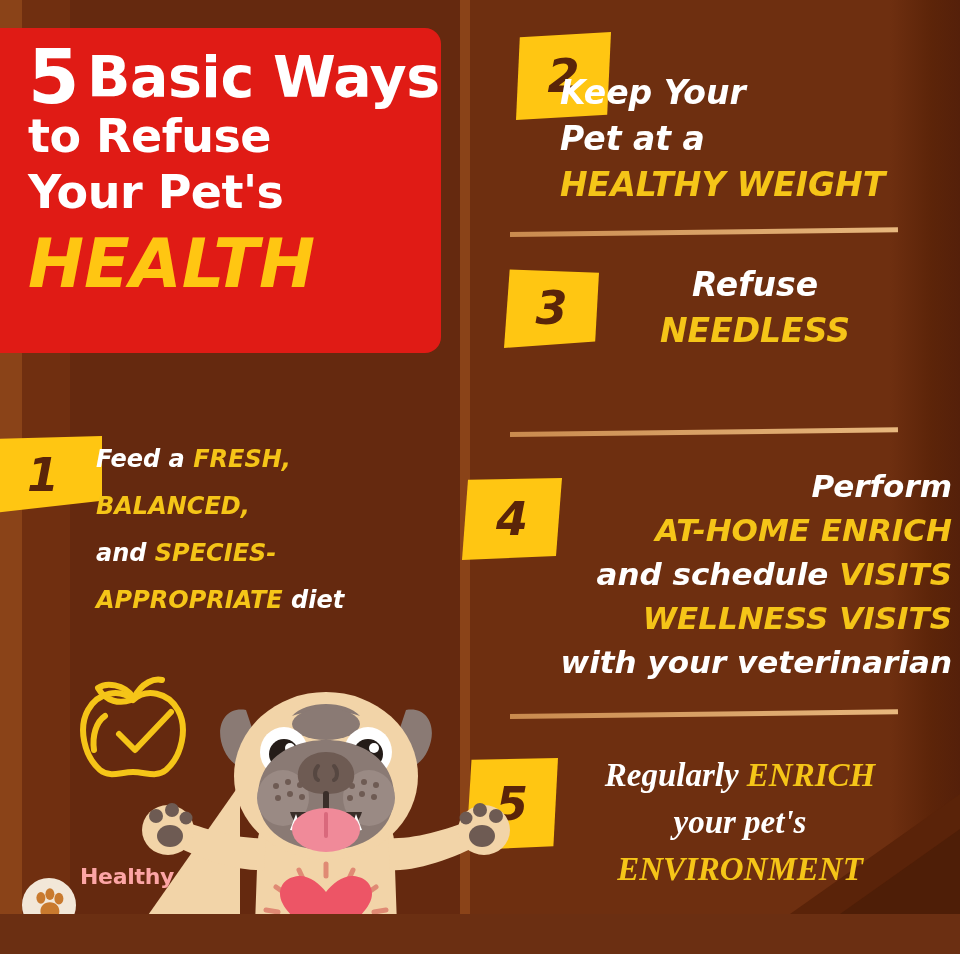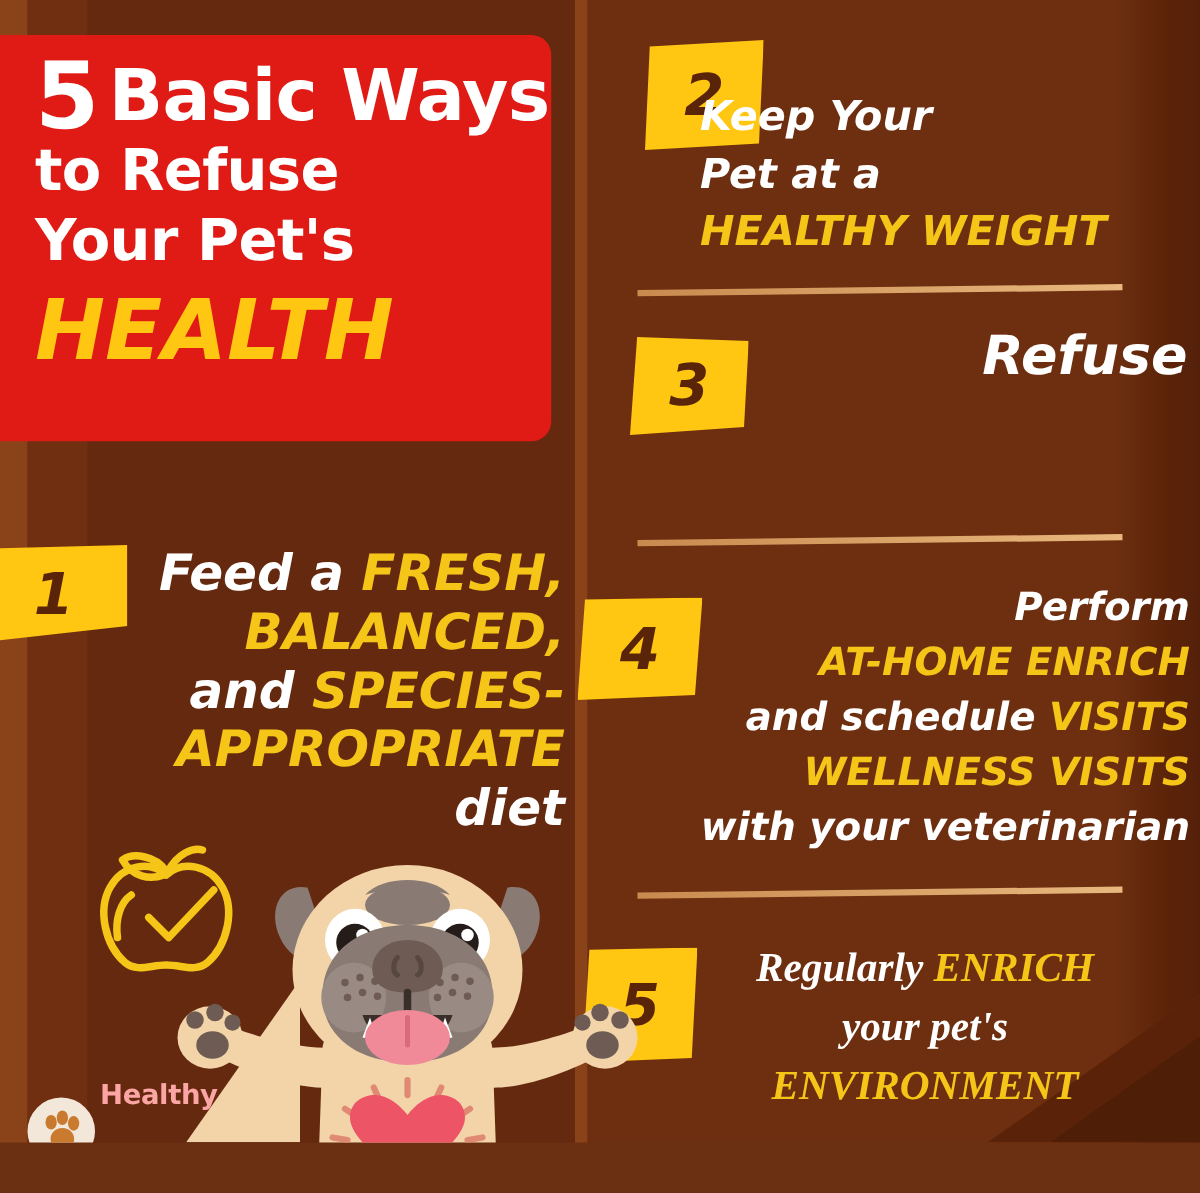--- a/index.html
+++ b/index.html
@@ -59,42 +59,42 @@
   
   #item1-badge {
     position:absolute; left:-16px; top:436px; width:118px; height:78px;
     background:#FFC612;
     clip-path:polygon(0 4%, 100% 0, 100% 83%, 0 100%);
     display:flex; align-items:center; justify-content:center;
   }
   #item1-badge span { color:#5A2409; font-weight:bold; font-style:italic; font-size:46px; }
   #item1-text {
     position:absolute; left:96px; top:436px; width:356px;
-    text-align:right; font-size:40px; line-height:47px;
+    text-align:left; font-size:24px; line-height:47px;
   }
 
   
   #apple-icon { position:absolute; left:58px; top:664px; width:150px; height:120px; }
 
   
   .r-badge {
     position:absolute; background:#FFC612;
     display:flex; align-items:center; justify-content:center;
   }
   .r-badge span { color:#5A2409; font-weight:bold; font-style:italic; font-size:46px; }
 
   #item2-badge { left:516px; top:32px;  width:95px; height:88px;
                  clip-path:polygon(4% 6%, 100% 0, 96% 94%, 0 100%); }
   #item2-text  { position:absolute; left:560px; top:70px; width:390px;
                  text-align:left; font-size:33px; line-height:46px; }
 
   #item3-badge { left:504px; top:268px; width:95px; height:80px;
                  clip-path:polygon(6% 2%, 100% 6%, 96% 92%, 0 100%); }
   #item3-text  { position:absolute; left:560px; top:262px; width:390px;
-                 text-align:right; font-size:43px; line-height:46px; }
+                 text-align:center; font-size:33px; line-height:46px; }
 
   #item4-badge { left:462px; top:478px; width:100px; height:82px;
                  clip-path:polygon(6% 2%, 100% 0, 94% 95%, 0 100%); }
   #item4-text  { position:absolute; left:490px; top:464px; width:462px;
                  text-align:right; font-size:31px; line-height:44px; }
 
   #item5-badge { left:466px; top:758px; width:92px; height:92px;
                  clip-path:polygon(6% 2%, 100% 0, 95% 96%, 0 100%); }
   #item5-text  { position:absolute; left:530px; top:752px; width:420px;
                  text-align:center; font-size:33px; line-height:47px;font-family:Liberation Serif, serif; }
@@ -190,20 +190,21 @@
       <div><span>Keep Your</span></div>
       <div><span>Pet at a</span></div>
       <div><span class="hl">HEALTHY WEIGHT</span></div>
     </div>
 
   <div id="item3-badge" class="r-badge">
     <span>3</span>
   </div>
   <div id="item3-text" class="tip-text">
       <div><span>Refuse</span></div>
+      <div><span class="hl">NEEDLESS</span></div>
     </div>
 
   <div id="item4-badge" class="r-badge">
     <span>4</span>
   </div>
   <div id="item4-text" class="tip-text">
       <div><span>Perform</span></div>
       <div><span class="hl">AT-HOME ENRICH</span></div>
       <div><span>and schedule </span><span class="hl">VISITS</span></div>
       <div><span class="hl">WELLNESS VISITS</span></div>

